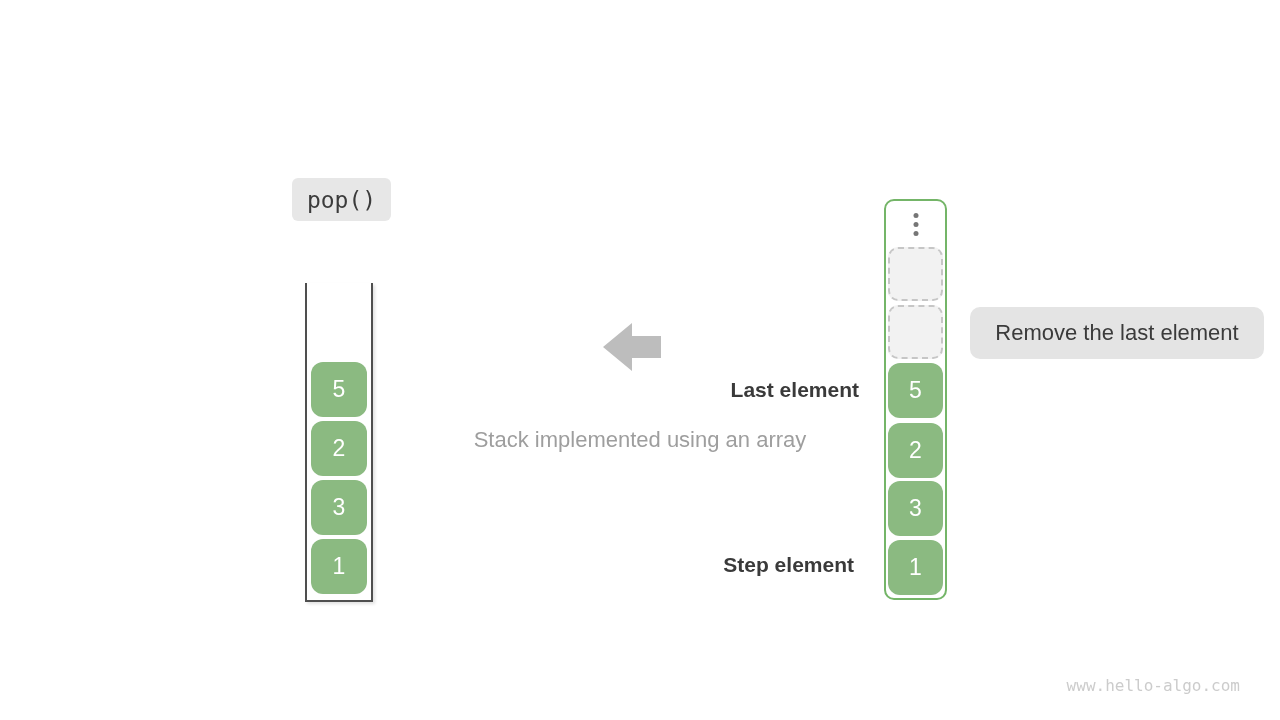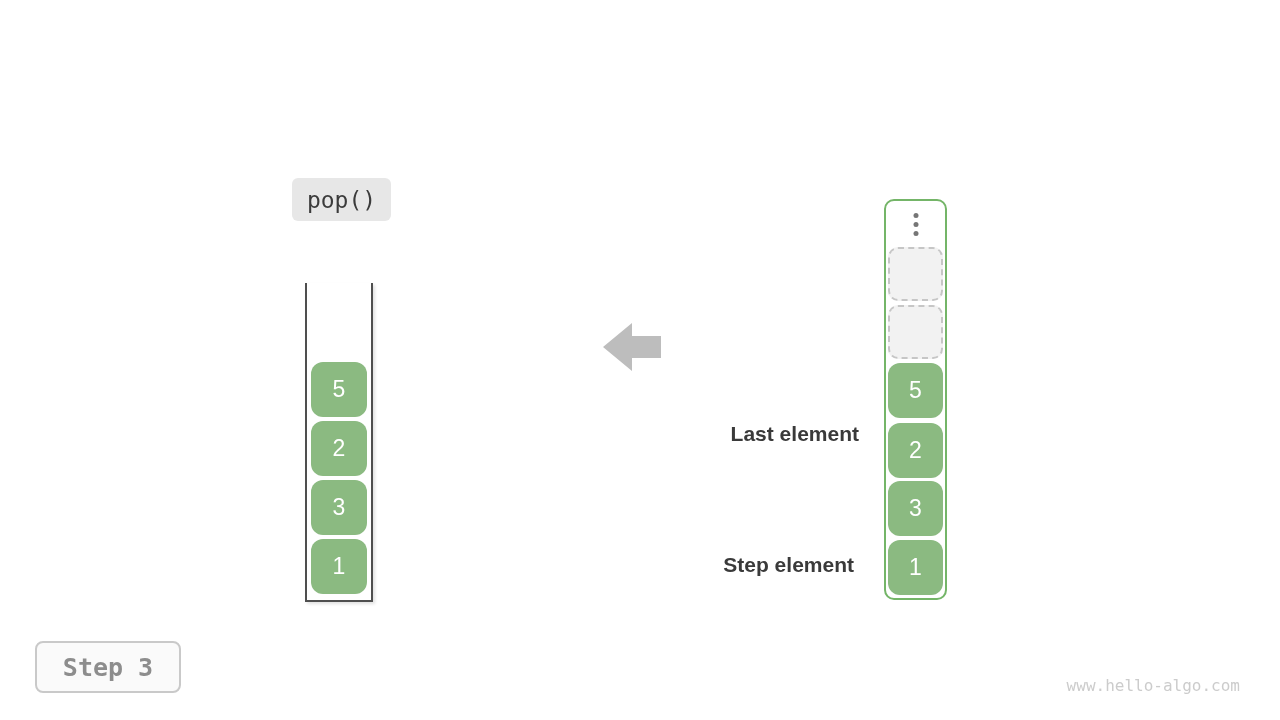--- a/index.html
+++ b/index.html
@@ -38,21 +38,21 @@
     width:56px;height:55px;border-radius:12px;background:var(--green);
     color:#ffffff;font-size:23px;font-weight:500;
     display:flex;align-items:center;justify-content:center;flex:0 0 auto;
   }
 
   
   .arrow{position:absolute;left:603px;top:323px;width:58px;height:48px;}
 
   
   .annot{position:absolute;font-size:21px;font-weight:bold;color:#3a3a3a;white-space:nowrap;}
-  .annot-last{top:378px;right:421px;margin-top:44px;}
+  .annot-last{top:378px;right:421px;}
   .annot-first{top:553px;right:426px;}
   .caption{
     position:absolute;left:440px;top:427px;width:400px;text-align:center;
     font-size:22px;color:var(--text-gray);white-space:nowrap;
   }
 
   
   .array-container{
     position:absolute;left:884px;top:199px;width:63px;height:401px;
     border:2px solid var(--green-border);border-radius:10px;background:#ffffff;
@@ -106,20 +106,21 @@
     <div class="cell">5</div>
     <div class="cell">2</div>
     <div class="cell">3</div>
     <div class="cell">1</div>
   </div>
 
   <svg class="arrow" viewBox="0 0 58 48" aria-hidden="true">
     <polygon points="0,24 29,0 29,13 58,13 58,35 29,35 29,48" fill="#bdbdbd"></polygon>
   </svg>
 
+  <div class="caption">Stack implemented using an array</div>
 
   <div class="annot annot-last">Last element</div>
   <div class="annot annot-first">Step element</div>
 
   <div class="array-container">
     <span class="ellipsis">
         <i></i>
         <i></i>
         <i></i>
       </span>
@@ -132,18 +133,18 @@
         <div class="cell">2</div>
       </div>
     <div class="acell acell-2">
         <div class="cell">3</div>
       </div>
     <div class="acell acell-3">
         <div class="cell">1</div>
       </div>
   </div>
 
+  <div class="remove-chip">Remove the last element</div>
 
-  <div class="step-badge">Step 3</div>
 
   <div class="watermark">www.hello-algo.com</div>
 
 </div>
 
 </body></html>

